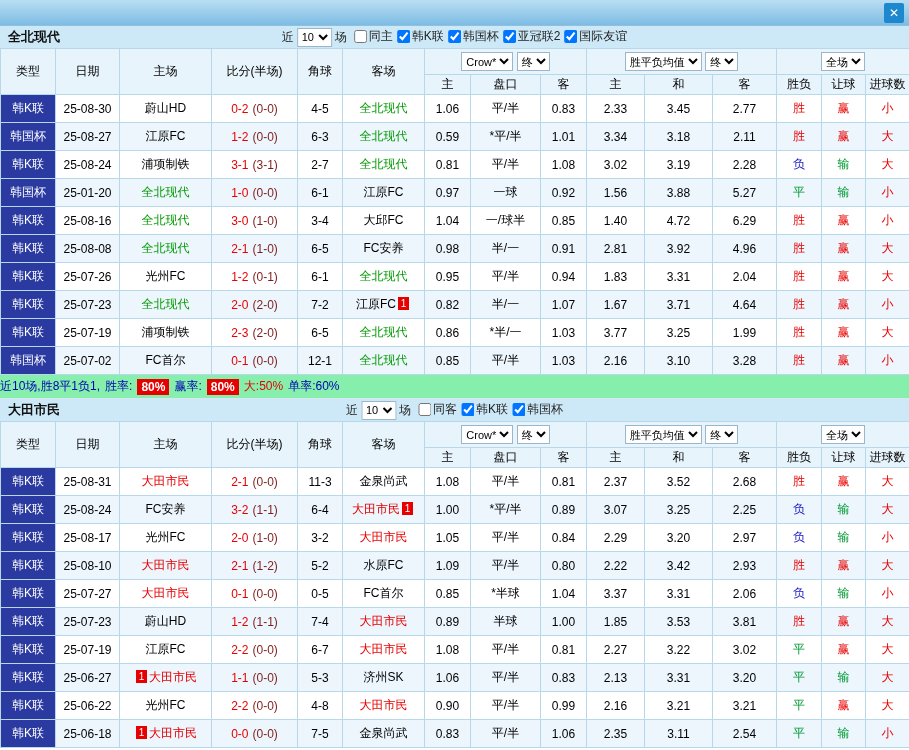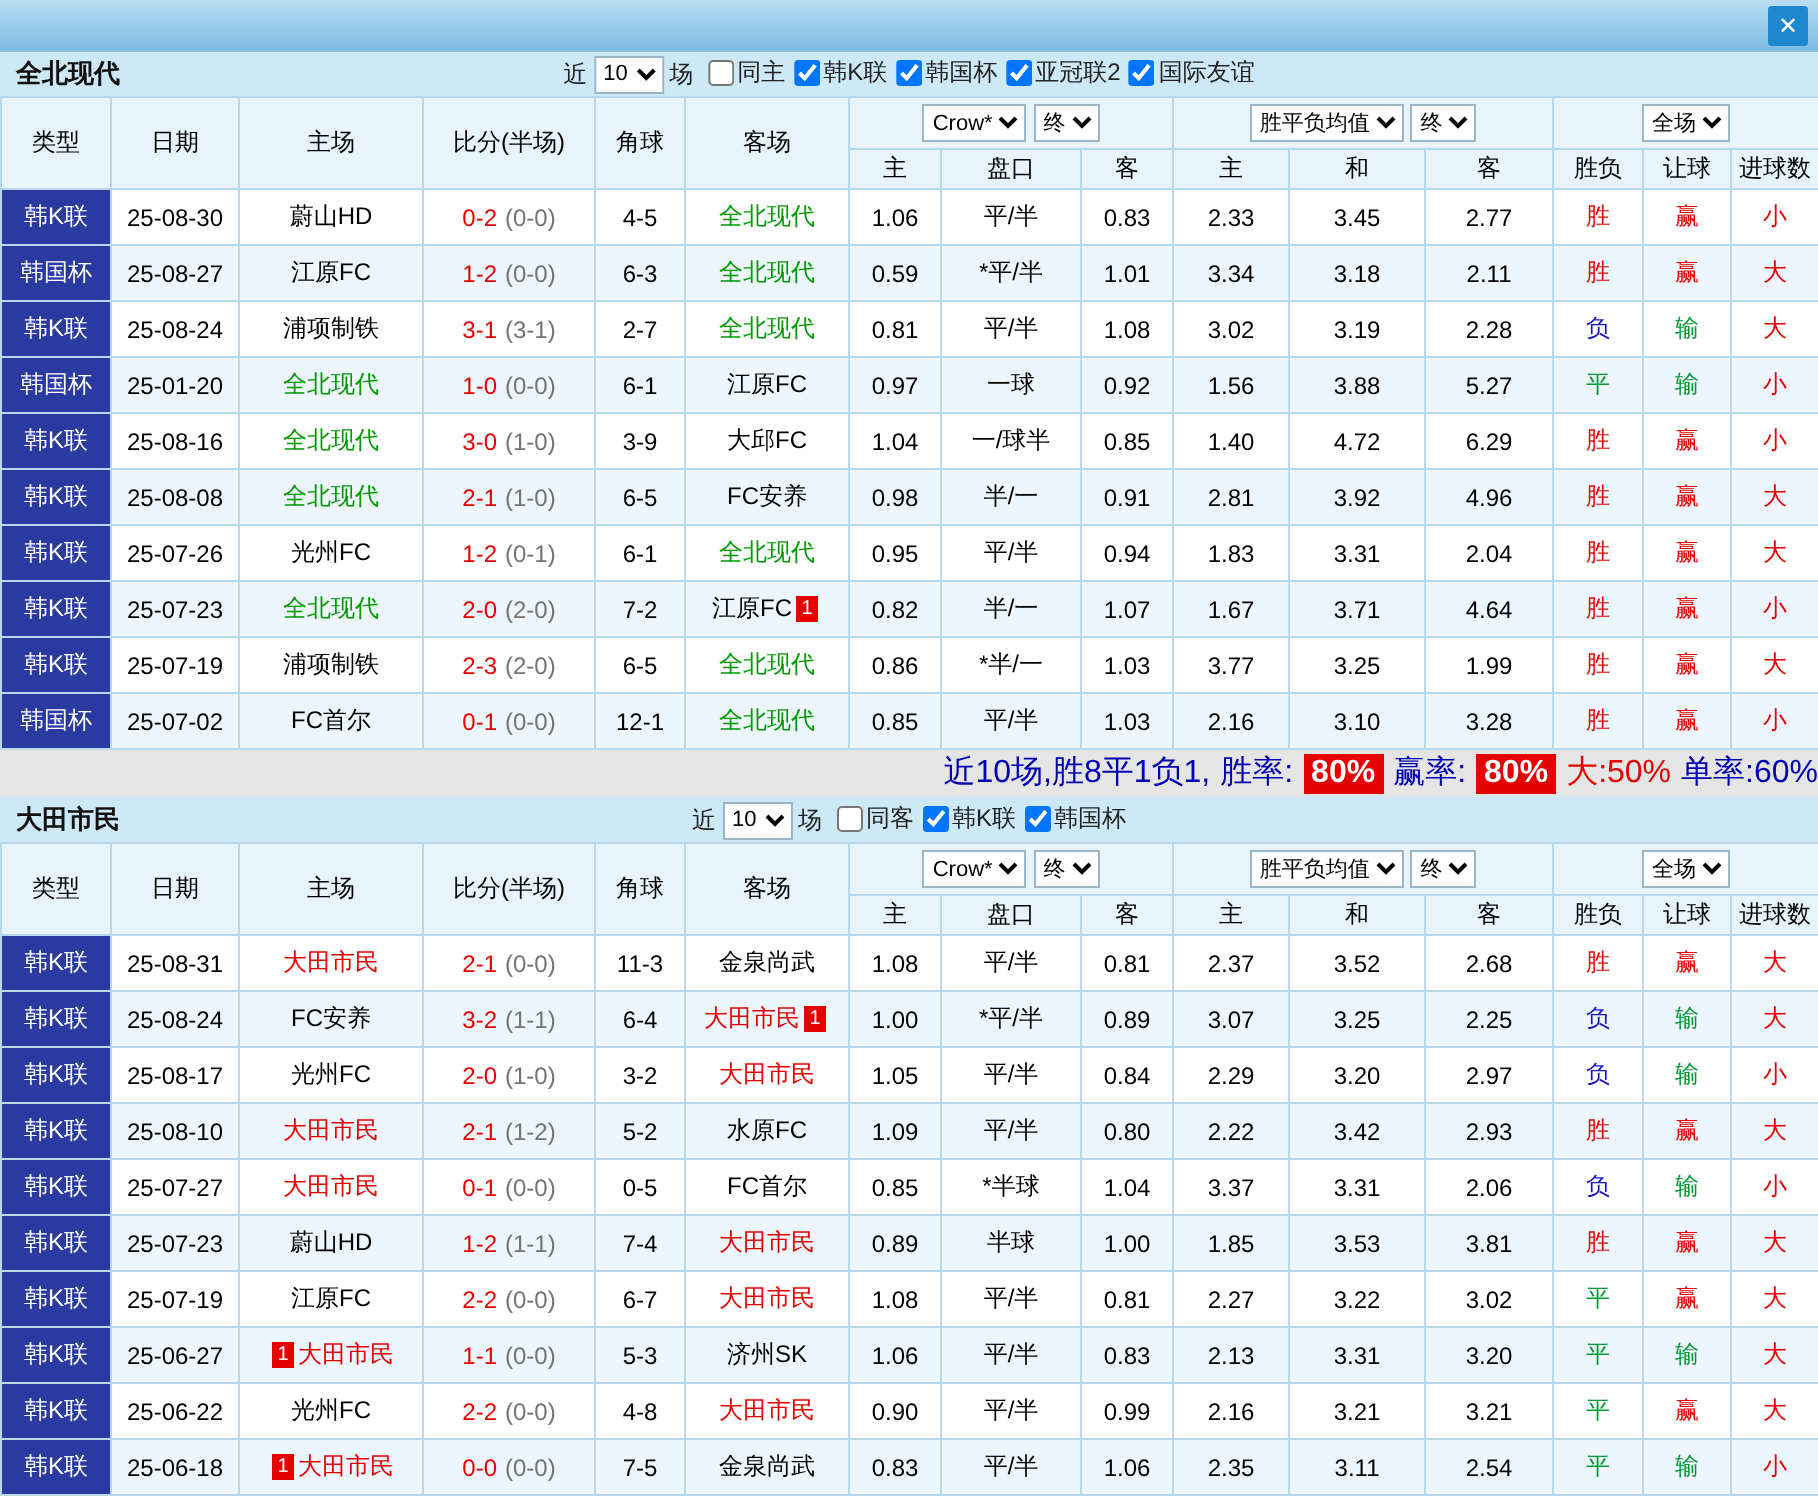--- a/index.html
+++ b/index.html
@@ -38,30 +38,30 @@
   table { border-collapse:collapse; width:909px; table-layout:fixed; font-size:12px; }
   th,td { border:1px solid #b7d7ea; text-align:center; padding:0 1px; overflow:hidden; white-space:nowrap; }
   thead th { background:#e8f4fc; font-weight:normal; color:#000; }
   tr.h1 th { height:26px; }
   tr.h2 th { height:20px; }
   tbody td { height:28px; color:#000; }
   tbody tr:nth-child(even) td { background:#edf6fd; }
   td.td-league { background:#2a3aa0; color:#fff; font-size:12px; }
   tbody tr:nth-child(even) td.td-league { background:#2a3aa0; }
   .ft { color:#e60000; }
-  .ht { color:#737373; margin-left:4px; }
+  .ht { color:#7f1d1d; margin-left:4px; }
   .card {
     display:inline-block; background:#e60000; color:#fff; font-size:10px;
     line-height:13px; min-width:11px; padding:0 2px; margin:0 2px; vertical-align:1px;
   }
   .td-res { font-size:12px; }
   
   .summary {
-    height:24px; display:flex; align-items:center; justify-content:flex-end;
-    gap:5px; font-size:16px; background:#e5e5e5; border-bottom:1px solid #d5e8f3;
+    height:24px; display:flex; align-items:center; justify-content:flex-start;
+    gap:5px; font-size:12px; background:#86efac; border-bottom:1px solid #d5e8f3;
   }
   .badge { background:#e60000; color:#fff; font-weight:bold; padding:1px 4px; }
   .s-navy { color:#0000b4; }
   .s-red { color:#e60000; }
   .s-blue { color:#0000b4; }
 </style>
 </head>
 <body>
 
 <div class="titlebar">
@@ -210,21 +210,21 @@
           <td>5.27</td>
           <td class="td-res" style="color: rgb(0, 153, 51);">平</td>
           <td class="td-res" style="color: rgb(0, 153, 51);">输</td>
           <td class="td-res" style="color: rgb(230, 0, 0);">小</td>
         </tr>
         <tr>
           <td class="td-league">韩K联</td>
           <td>25-08-16</td>
           <td><span style="color: rgb(0, 153, 0);">全北现代</span></td>
           <td><span class="ft">3-0</span><span class="ht">(1-0)</span></td>
-          <td>3-9</td>
+          <td>3-4</td>
           <td><span>大邱FC</span></td>
           <td>1.04</td>
           <td>一/球半</td>
           <td>0.85</td>
           <td>1.40</td>
           <td>4.72</td>
           <td>6.29</td>
           <td class="td-res" style="color: rgb(230, 0, 0);">胜</td>
           <td class="td-res" style="color: rgb(230, 0, 0);">赢</td>
           <td class="td-res" style="color: rgb(230, 0, 0);">小</td>

